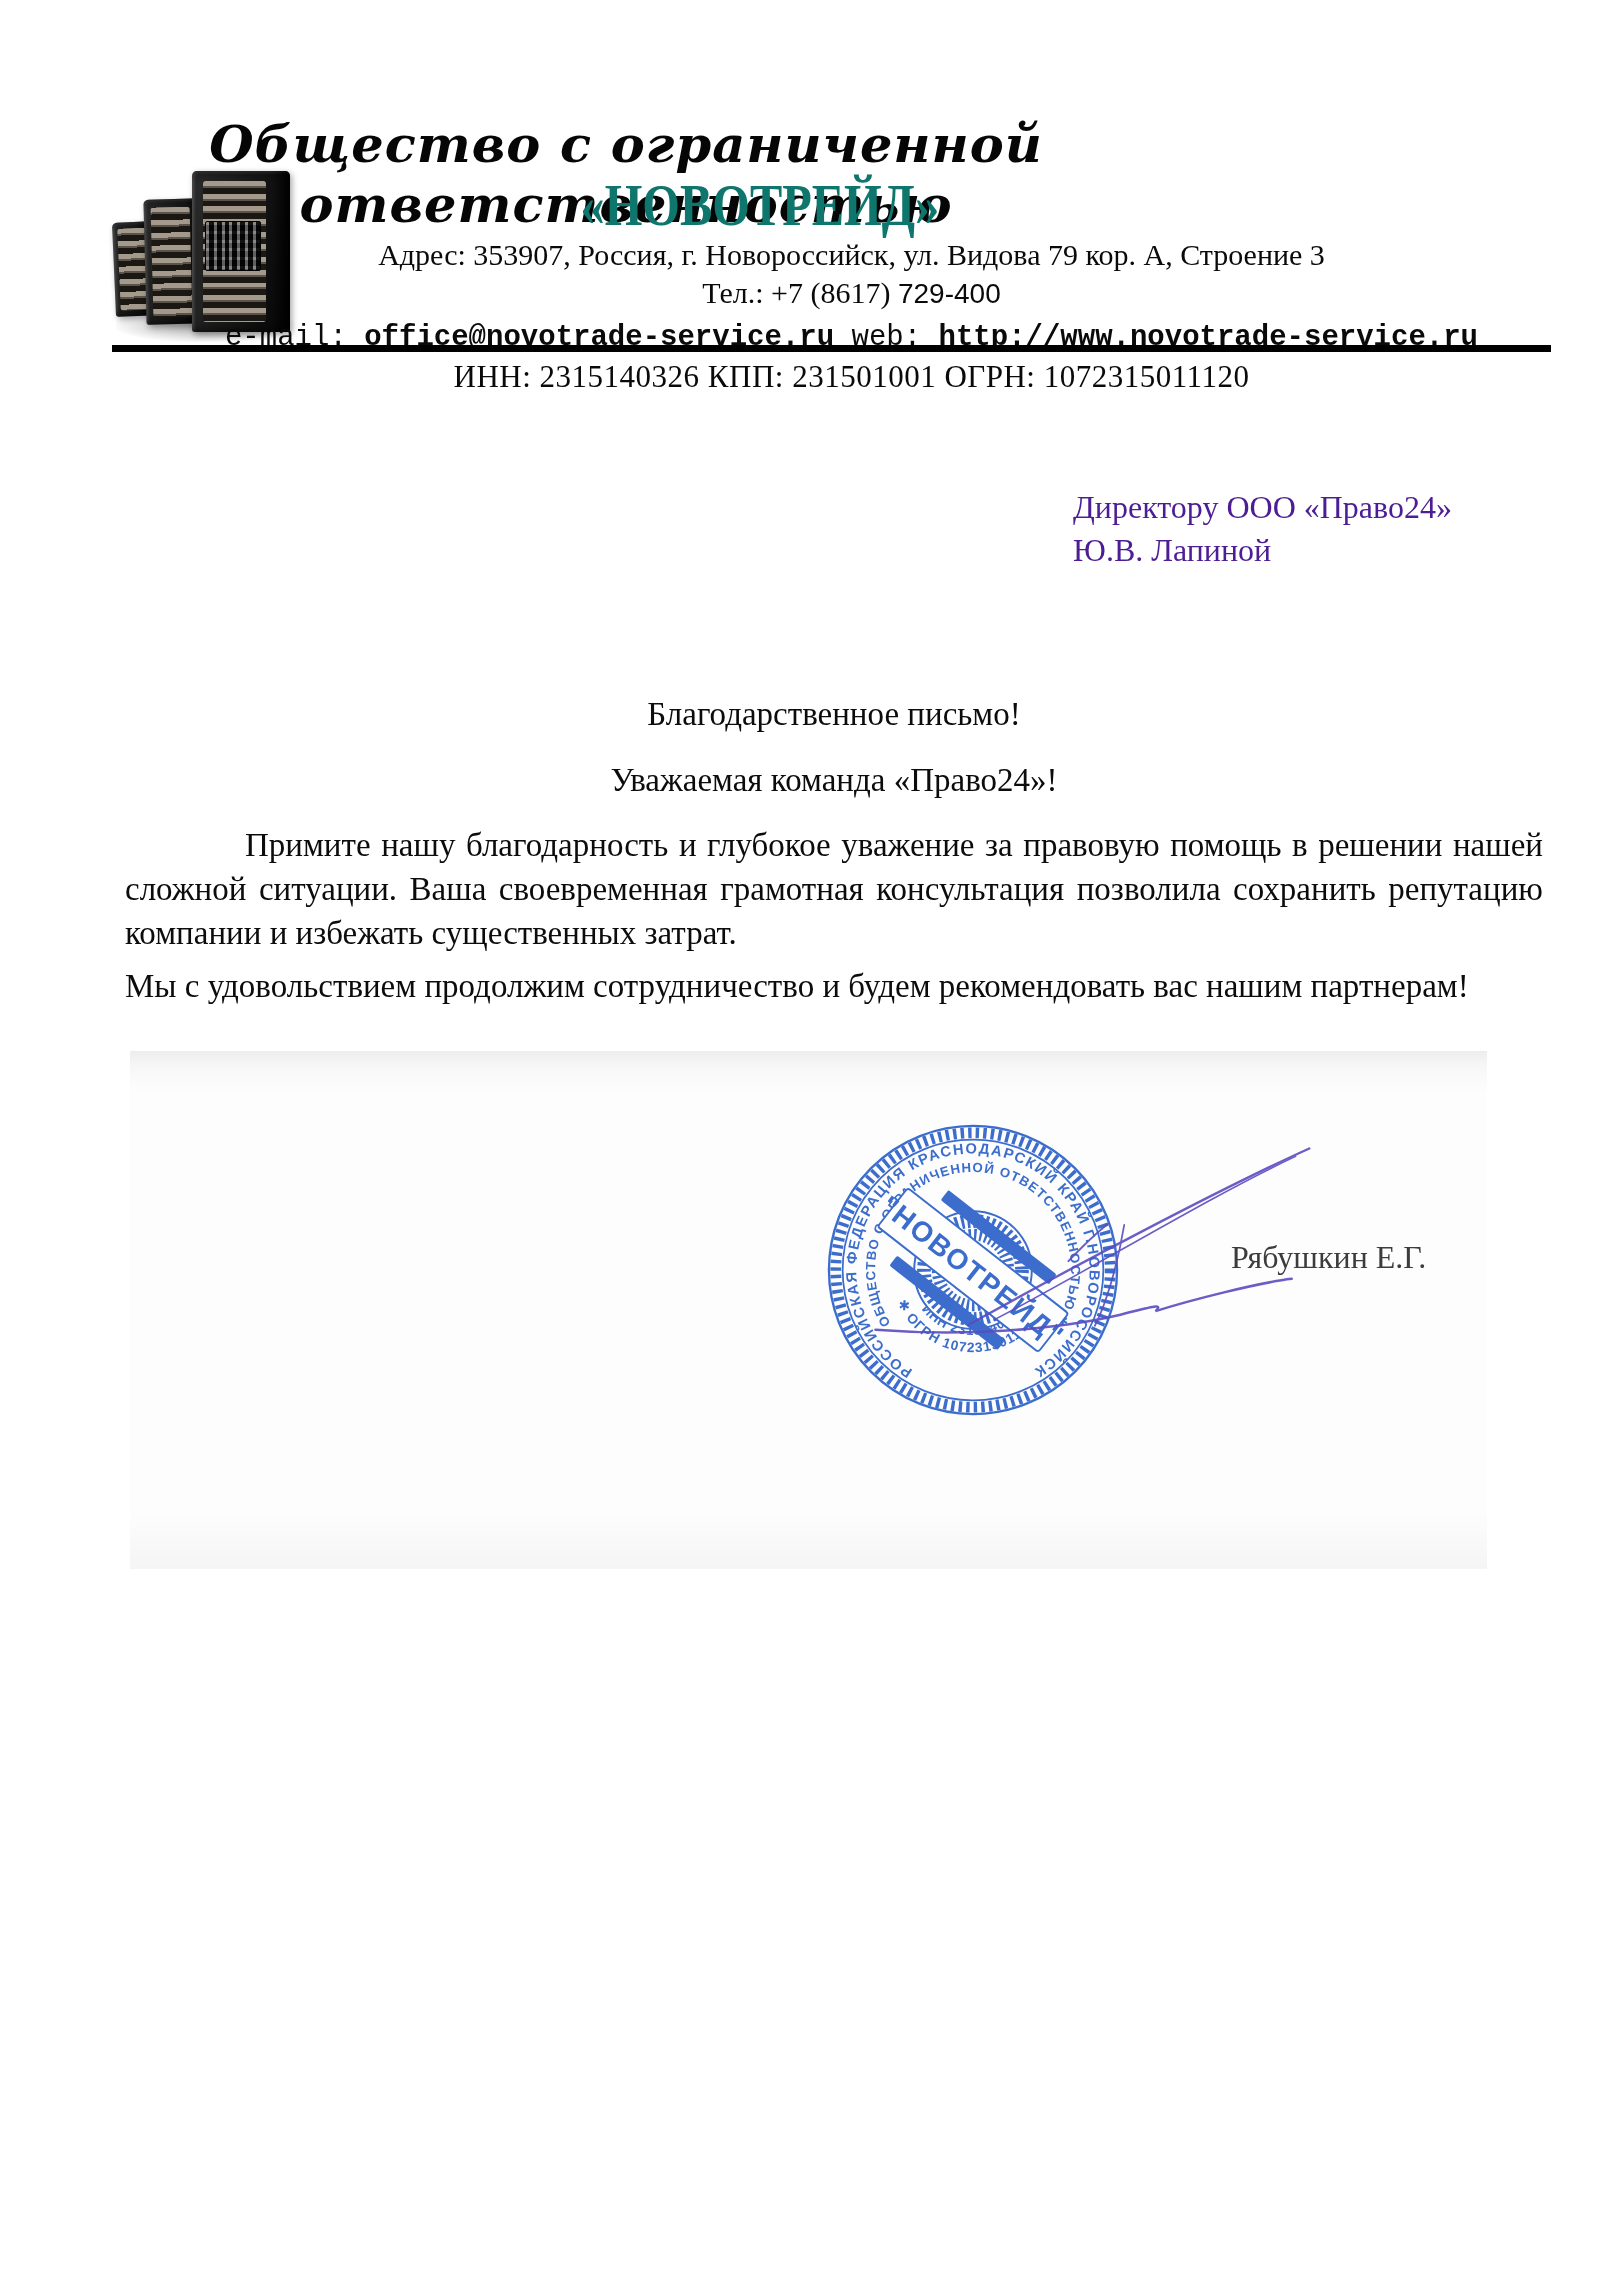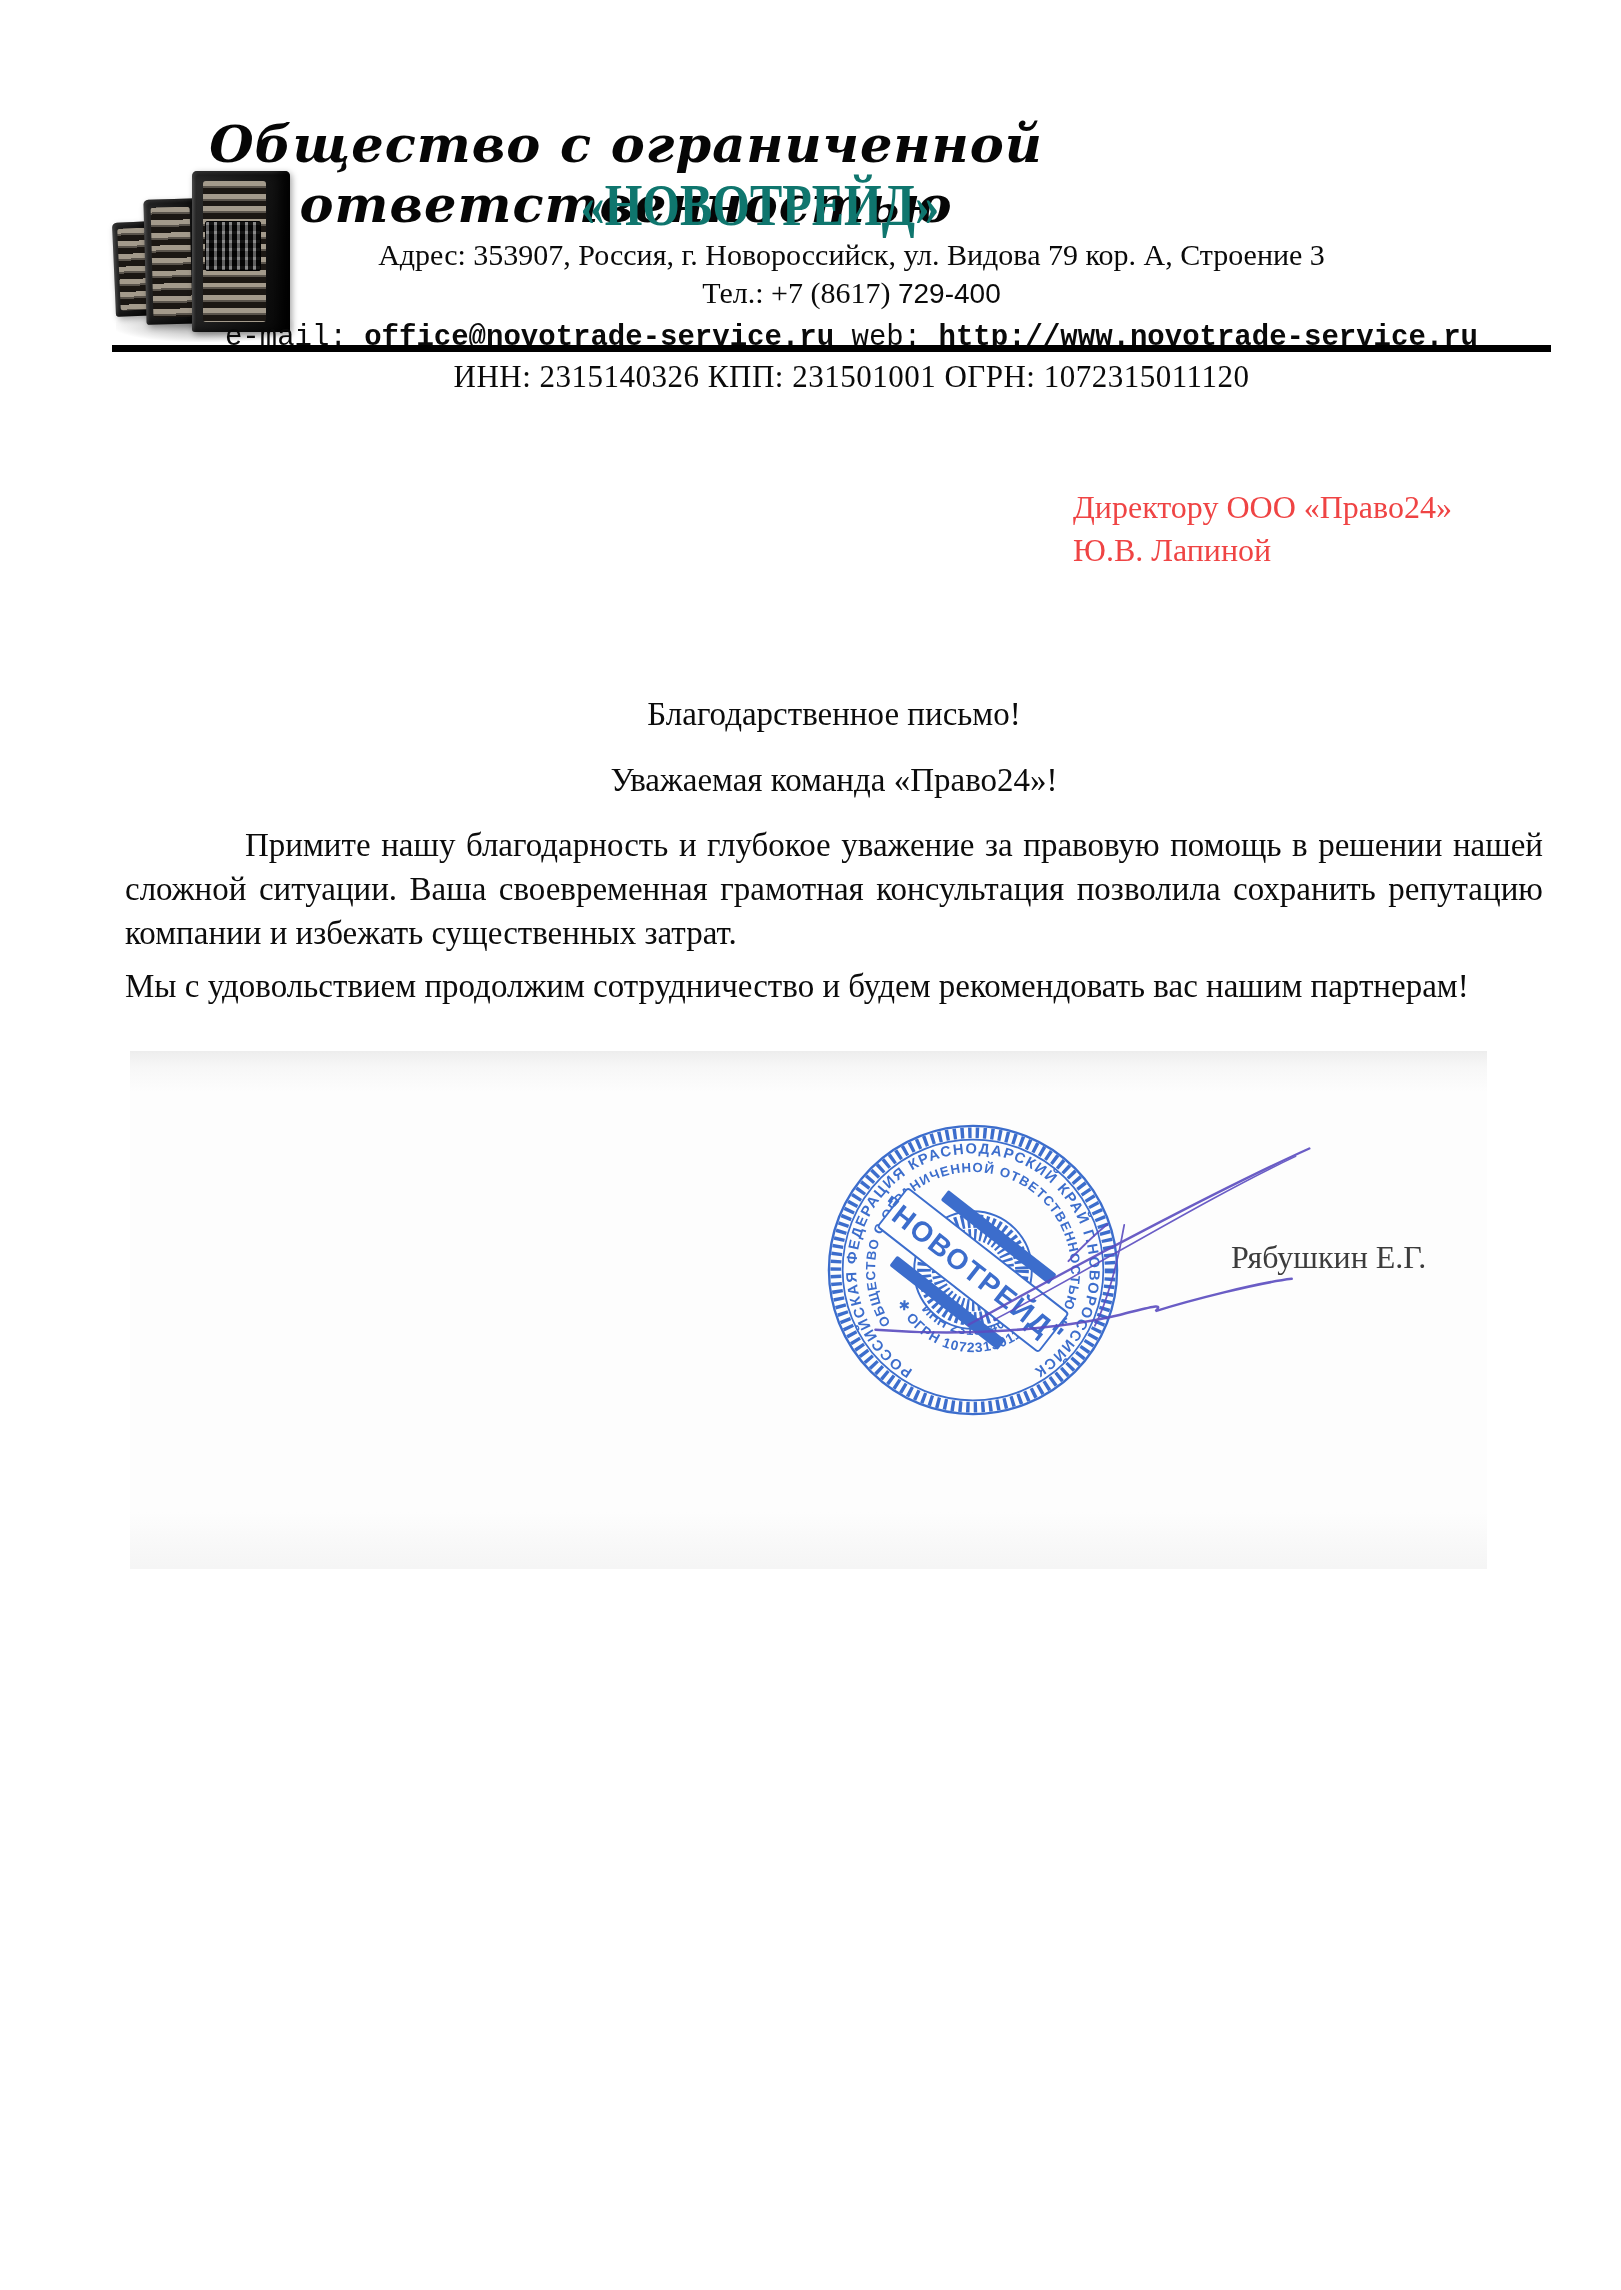--- a/index.html
+++ b/index.html
@@ -43,21 +43,21 @@
   .tower .grid{position:absolute; left:13%; right:30%; top:31%; height:30%;
     background:
       repeating-linear-gradient(90deg, rgba(150,150,150,.55) 0 2.9px, rgba(0,0,0,.85) 2.9px 7.8px),
       repeating-linear-gradient(180deg,#777 0 2.9px,#1d1d1d 2.9px 8.8px);
     border:1px solid #000; border-radius:2px;}
   .t1{left:2px;  bottom:21.6px; width:43px;  height:94px;  transform:rotate(-2.5deg);}
   .t2{left:33px; bottom:13.7px; width:61px;  height:125px; transform:rotate(-1.5deg);}
   .t3{left:80px; bottom:5.9px;  width:98px; height:161px;}
 
   
-  .recipient{left:1073px; top:486px; font-size:32px; line-height:43px; color:#ef4444;}
+  .recipient{left:1073px; top:486px; font-size:32px; line-height:43px; color:#4c1d95;}
 
   
   .bodyblock{left:125px; width:1418px; color:#0c0c0c;}
   .h-center{text-align:center; font-size:33px;}
   .heading{top:696px;}
   .salutation{top:762px;}
   .para1{top:823px; font-size:33px; line-height:44px; text-align:justify; text-indent:120px;}
   .para2{top:964px; font-size:33px; line-height:44px; text-align:left;}
 
   

